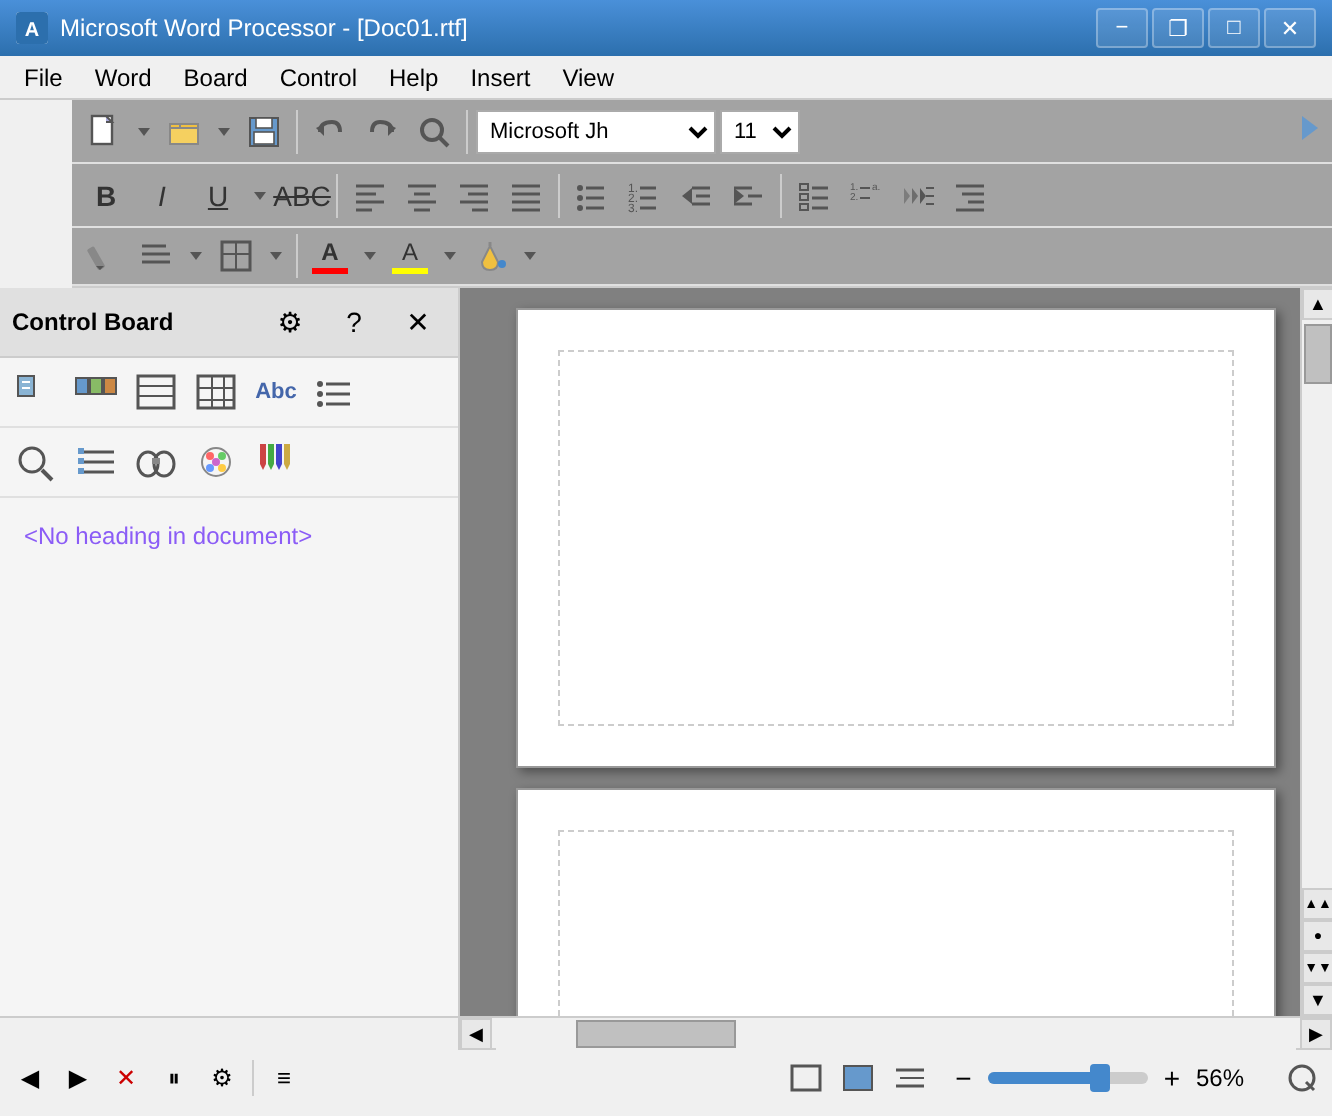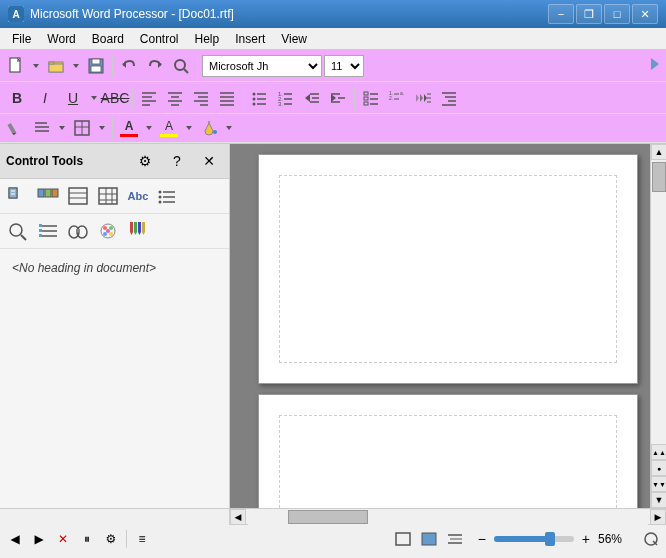--- a/index.html
+++ b/index.html
@@ -26,21 +26,21 @@
       background: #f0f0f0;
       height: 22px;
       display: flex;
       align-items: center;
       padding: 0 4px;
       border-bottom: 1px solid #ccc;
     }
     .menu-item { padding: 2px 8px; cursor: pointer; font-size: 12px; }
 
     
-    #toolbars { background: #f0abfc; border-bottom: 1px solid #ccc; }
+    #toolbars { background: #a3a3a3; border-bottom: 1px solid #ccc; margin-left: 36px; }
 
     .toolbar-row {
       display: flex;
       align-items: center;
       padding: 2px 4px;
       gap: 2px;
       border-bottom: 1px solid #e0e0e0;
       min-height: 32px;
       flex-wrap: nowrap;
     }
@@ -111,21 +111,21 @@
     #hscrollbar { height: 16px; background: #f0f0f0; border-top: 1px solid #ccc; display: flex; align-items: center; }
     #hscroll-track { flex: 1; height: 16px; background: #f0f0f0; border: 1px solid #ccc; margin: 0 2px; position: relative; }
     #hscroll-thumb { width: 80px; height: 14px; background: #c0c0c0; border: 1px solid #999; position: absolute; left: 50px; top: 0; }
 
     
     .color-bar-red { display: block; width: 18px; height: 3px; background: red; margin-top: 1px; }
     .color-bar-yellow { display: block; width: 18px; height: 3px; background: yellow; margin-top: 1px; }
     .vscroll-btn { width: 16px; height: 16px; display: flex; align-items: center; justify-content: center; cursor: pointer; font-size: 9px; border: 1px solid #ccc; background: #e8e8e8; }
     .vscroll-thumb { width: 14px; height: 30px; background: #c0c0c0; border: 1px solid #999; margin: 2px auto; }
 
-    .no-heading { color: #404040; font-style: italic; font-size: 12px; padding: 4px; }
+    .no-heading { color: #8b5cf6; font-size: 12px; padding: 4px; }
   </style>
 </head>
 <body>
 
 <div id="titlebar">
   <div id="titlebar-left">
     <div id="titlebar-icon">
       <svg width="16" height="16" viewBox="0 0 16 16">
         <rect width="16" height="16" fill="#2c6fad" rx="2"></rect>
         <text x="8" y="12" text-anchor="middle" fill="white" font-size="10" font-weight="bold">A</text>
@@ -441,21 +441,21 @@
           <polygon points="1,2 7,2 4,6" fill="#555"></polygon>
         </svg>
     </div>
   </div>
 </div>
 
 <div id="main" style="display:flex; height: calc(558px - 28px - 22px - 100px - 44px);">
 
   <div id="control-board">
     <div id="cb-header">
-      <span id="cb-title">Control Tools</span>
+      <span id="cb-title">Control Board</span>
       <div id="cb-icons">
         <div class="cb-btn" title="Settings">⚙</div>
         <div class="cb-btn" title="Help">?</div>
         <div class="cb-btn" title="Close">✕</div>
       </div>
     </div>
 
     <div id="cb-toolbar1">
 
       <div class="cb-btn">

